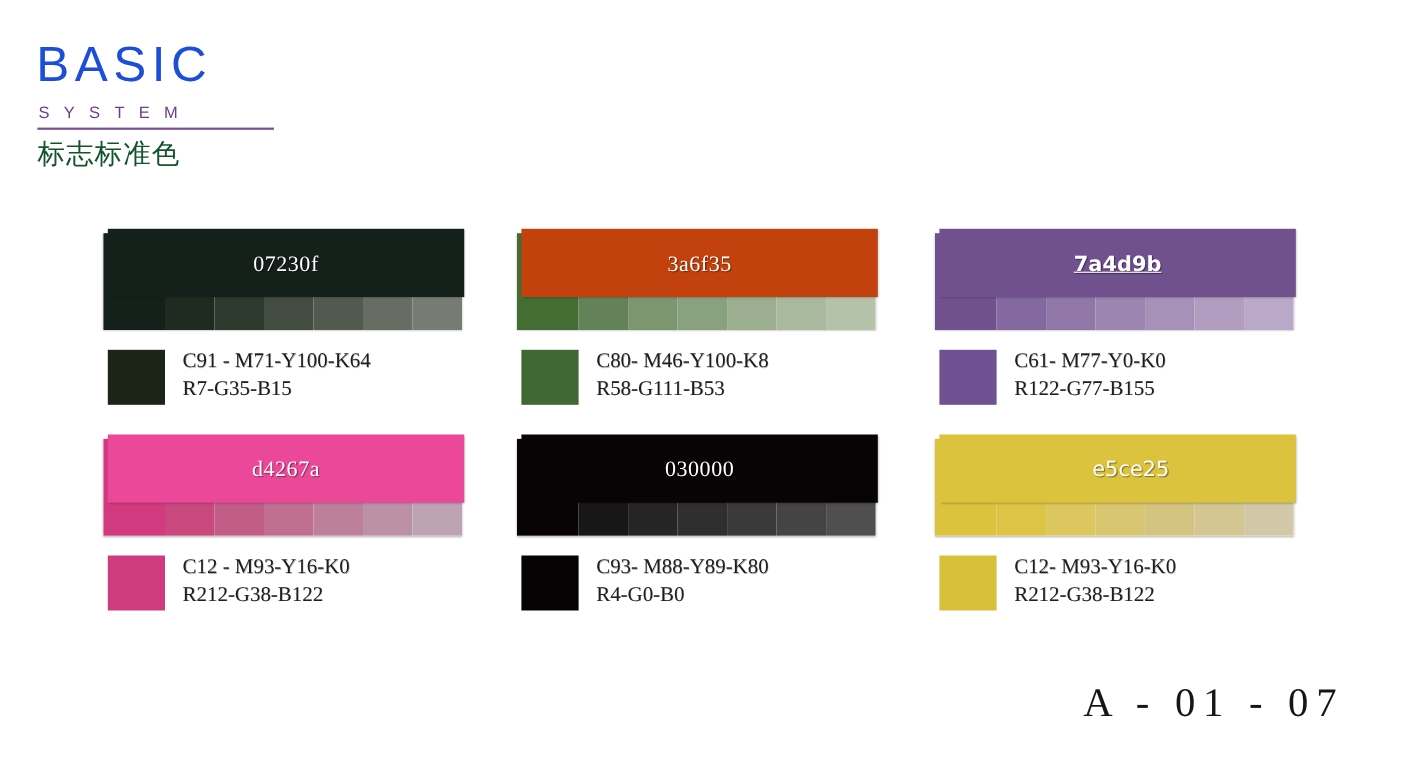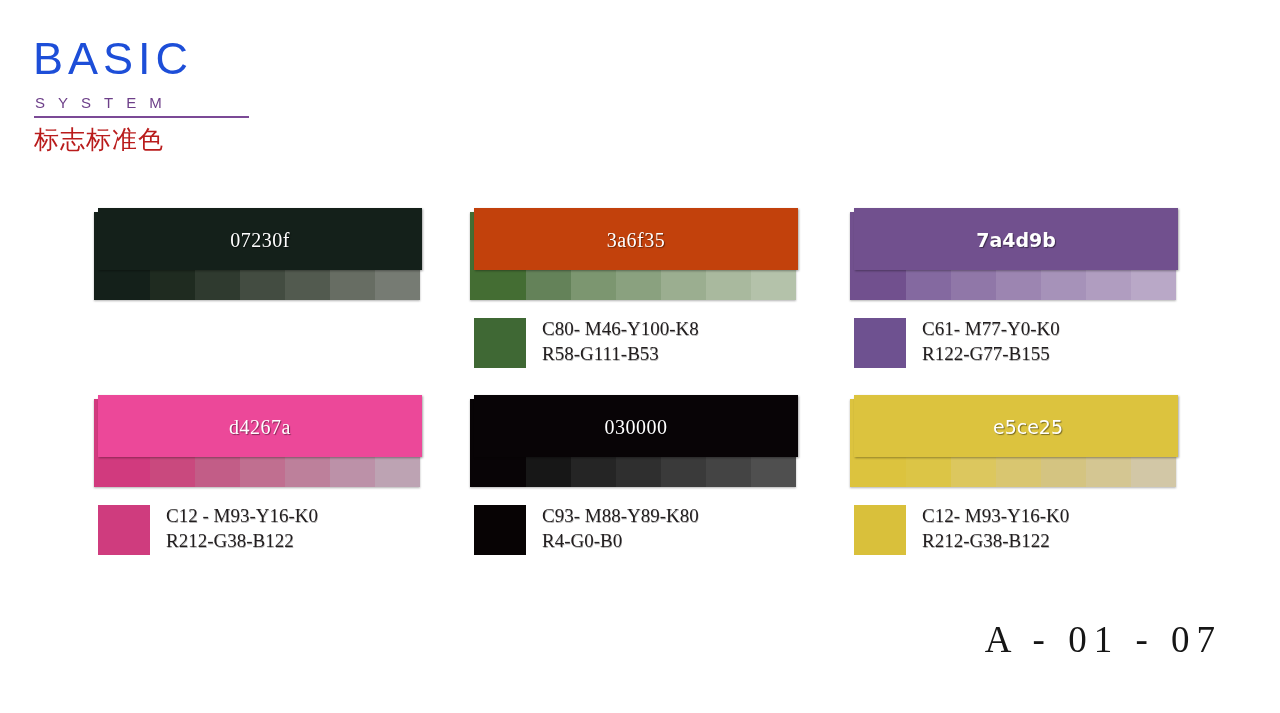--- a/index.html
+++ b/index.html
@@ -48,21 +48,21 @@
     width: 215px;
     height: 1.6px;
     background: #7b4a96;
     margin: 6px 0 0 1px;
   }
   #brand-cn {
     font-family: "DejaVu Sans", "Liberation Sans", sans-serif;
     font-size: 25px;
     font-weight: 400;
     letter-spacing: 1px;
-    color: #b91c1c;
+    color: #14532d;
     line-height: 1;
     margin: 9px 0 0 1px;
     white-space: nowrap;
   }
 
   
   #swatch-grid {
     position: absolute;
     left: 0;
     top: 0;
@@ -120,20 +120,21 @@
     text-shadow: 1px 1px 1px rgba(0,0,0,0.45);
     line-height: 1;
     position: relative;
     top: 1px;
   }
   .hex-label.sans-bold {
     font-family: "DejaVu Sans", "Liberation Sans", sans-serif;
     font-weight: 700;
     font-size: 19px;
     letter-spacing: 0px;
+    text-decoration: underline;
   }
   .hex-label.sans {
     font-family: "DejaVu Sans", "Liberation Sans", sans-serif;
     font-weight: 400;
     font-size: 19px;
     letter-spacing: 0px;
     margin-left: 24px;
   }
 
   
@@ -195,20 +196,27 @@
           <div class="tint-step" style="background: rgb(47, 58, 47);"></div>
           <div class="tint-step" style="background: rgb(67, 76, 65);"></div>
           <div class="tint-step" style="background: rgb(82, 90, 79);"></div>
           <div class="tint-step" style="background: rgb(103, 109, 99);"></div>
           <div class="tint-step" style="background: rgb(118, 123, 115);"></div>
         </div>
         <div class="main-block" style="background: rgb(20, 32, 26);">
           <div class="hex-label">07230f</div>
         </div>
       </div>
+      <div class="caption-row">
+        <div class="chip" style="background: rgb(27, 36, 23);"></div>
+        <div class="caption-text">
+          <div>C91 - M71-Y100-K64</div>
+          <div>R7-G35-B15</div>
+        </div>
+      </div>
     </div>
     <div class="swatch-group" style="left: 470px; top: 212px;">
       <div class="swatch-stack">
         <div class="tint-strip">
           <div class="tint-base" style="background: rgb(68, 109, 51);"></div>
           <div class="tint-step" style="background: rgb(100, 130, 89);"></div>
           <div class="tint-step" style="background: rgb(124, 150, 112);"></div>
           <div class="tint-step" style="background: rgb(138, 161, 127);"></div>
           <div class="tint-step" style="background: rgb(155, 174, 144);"></div>
           <div class="tint-step" style="background: rgb(169, 185, 158);"></div>

